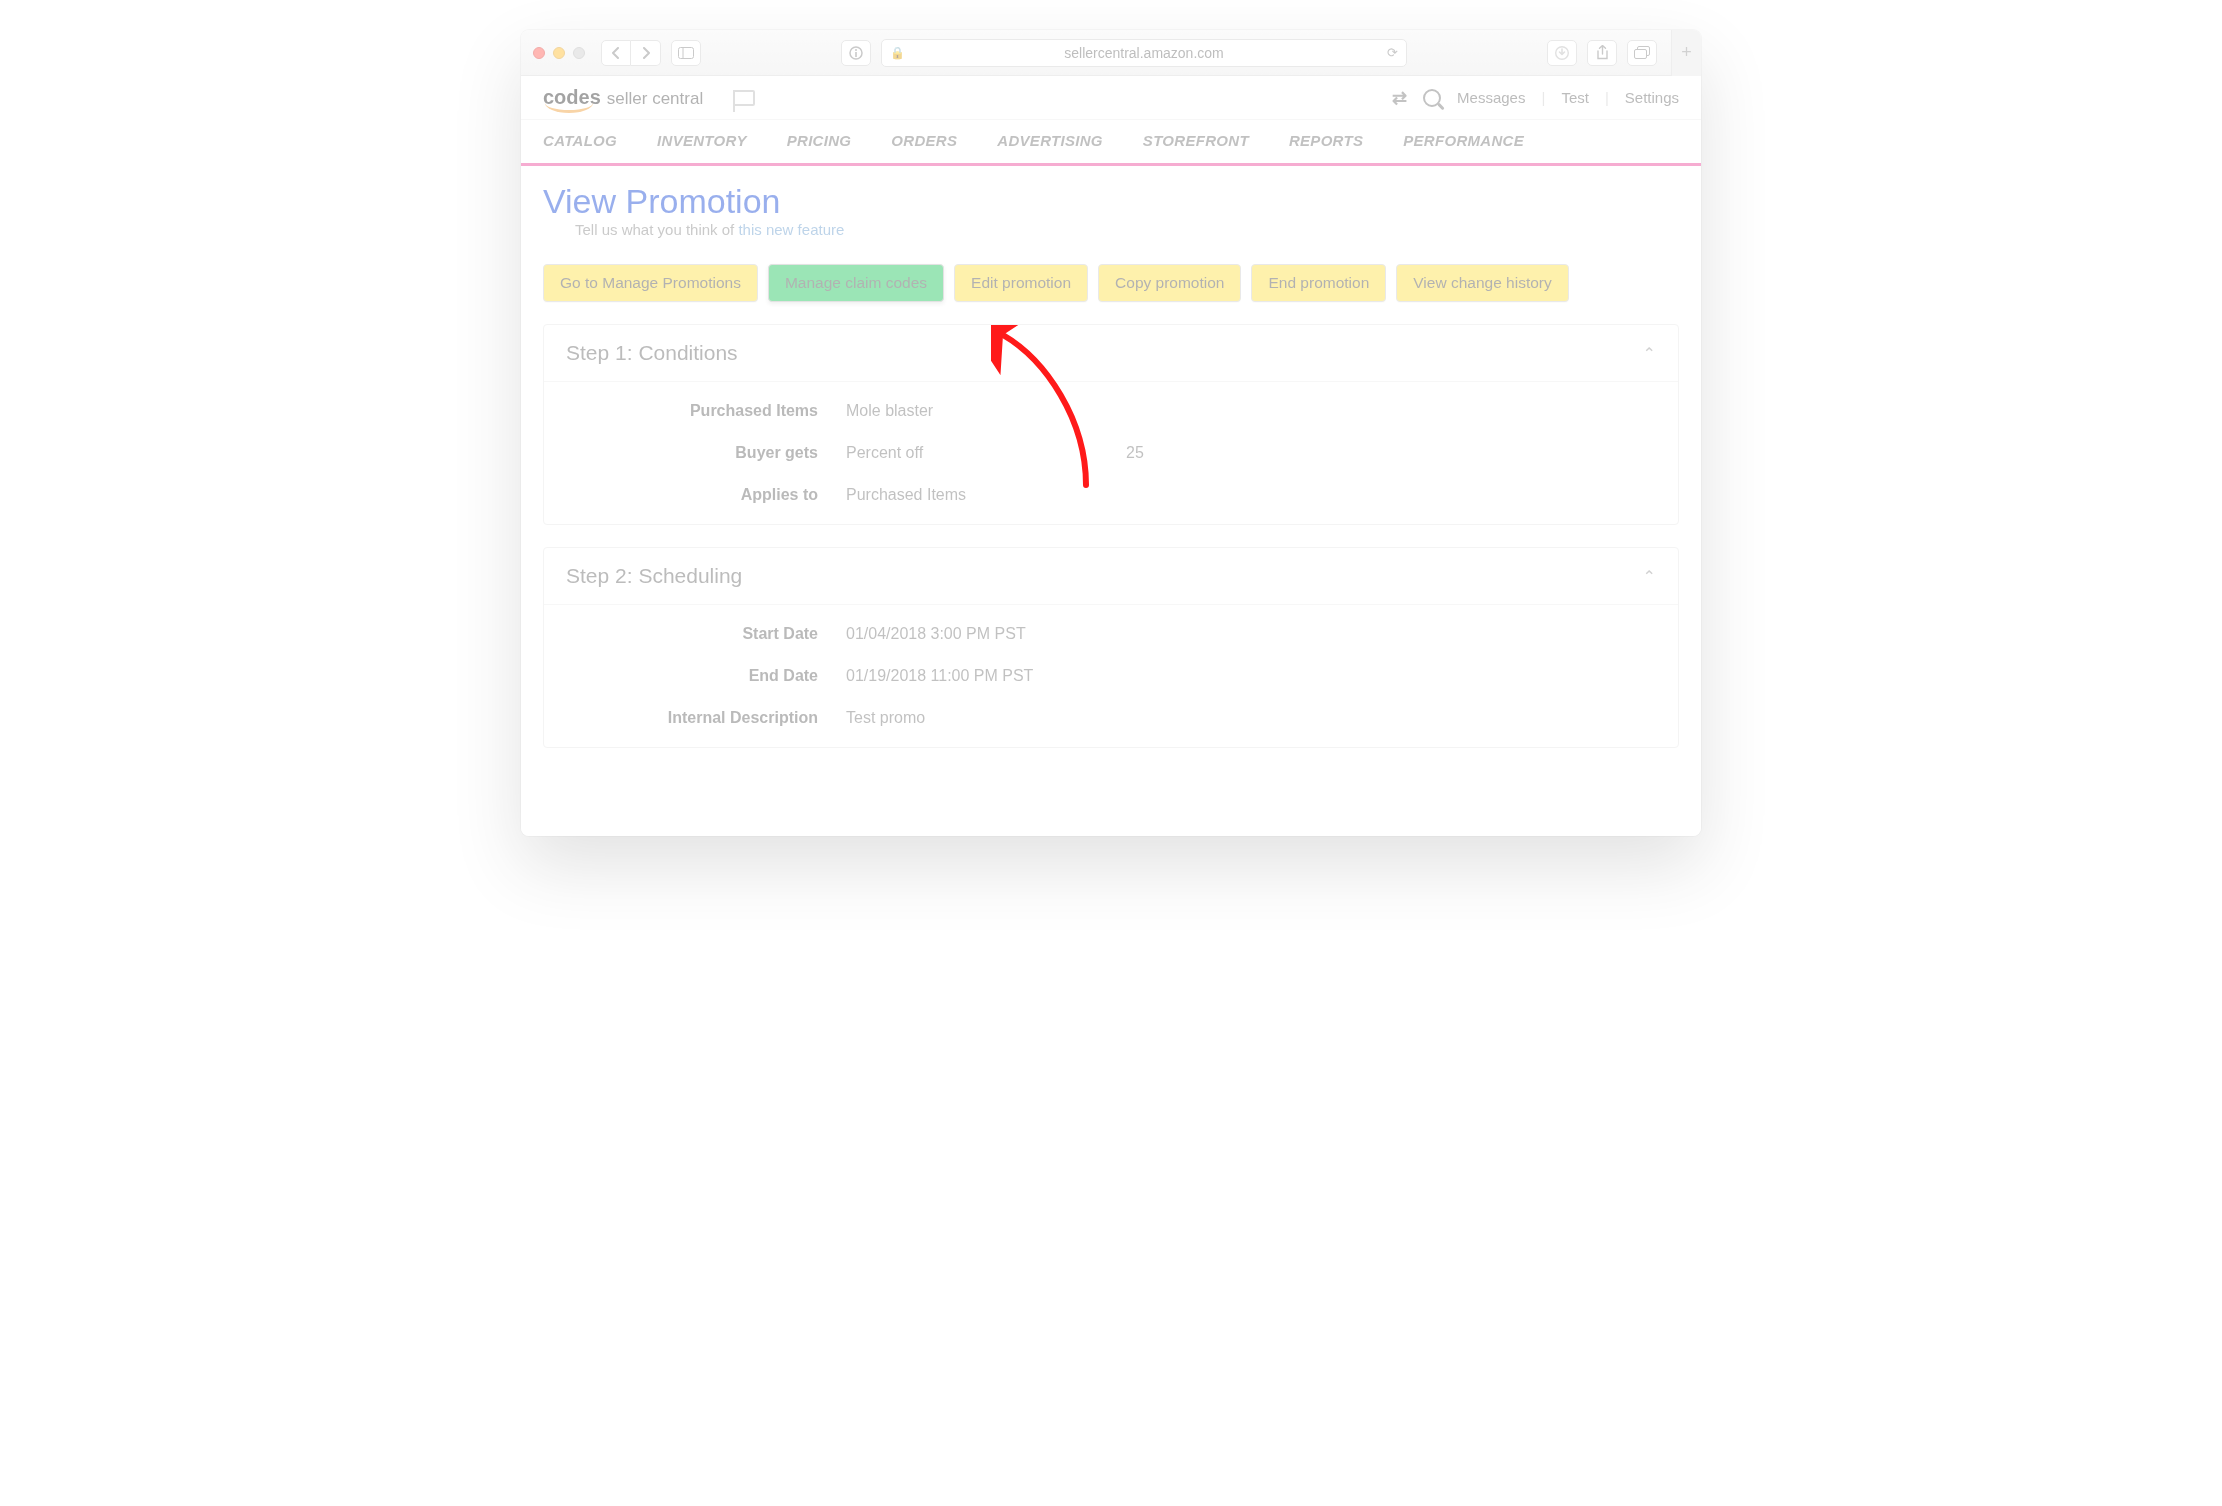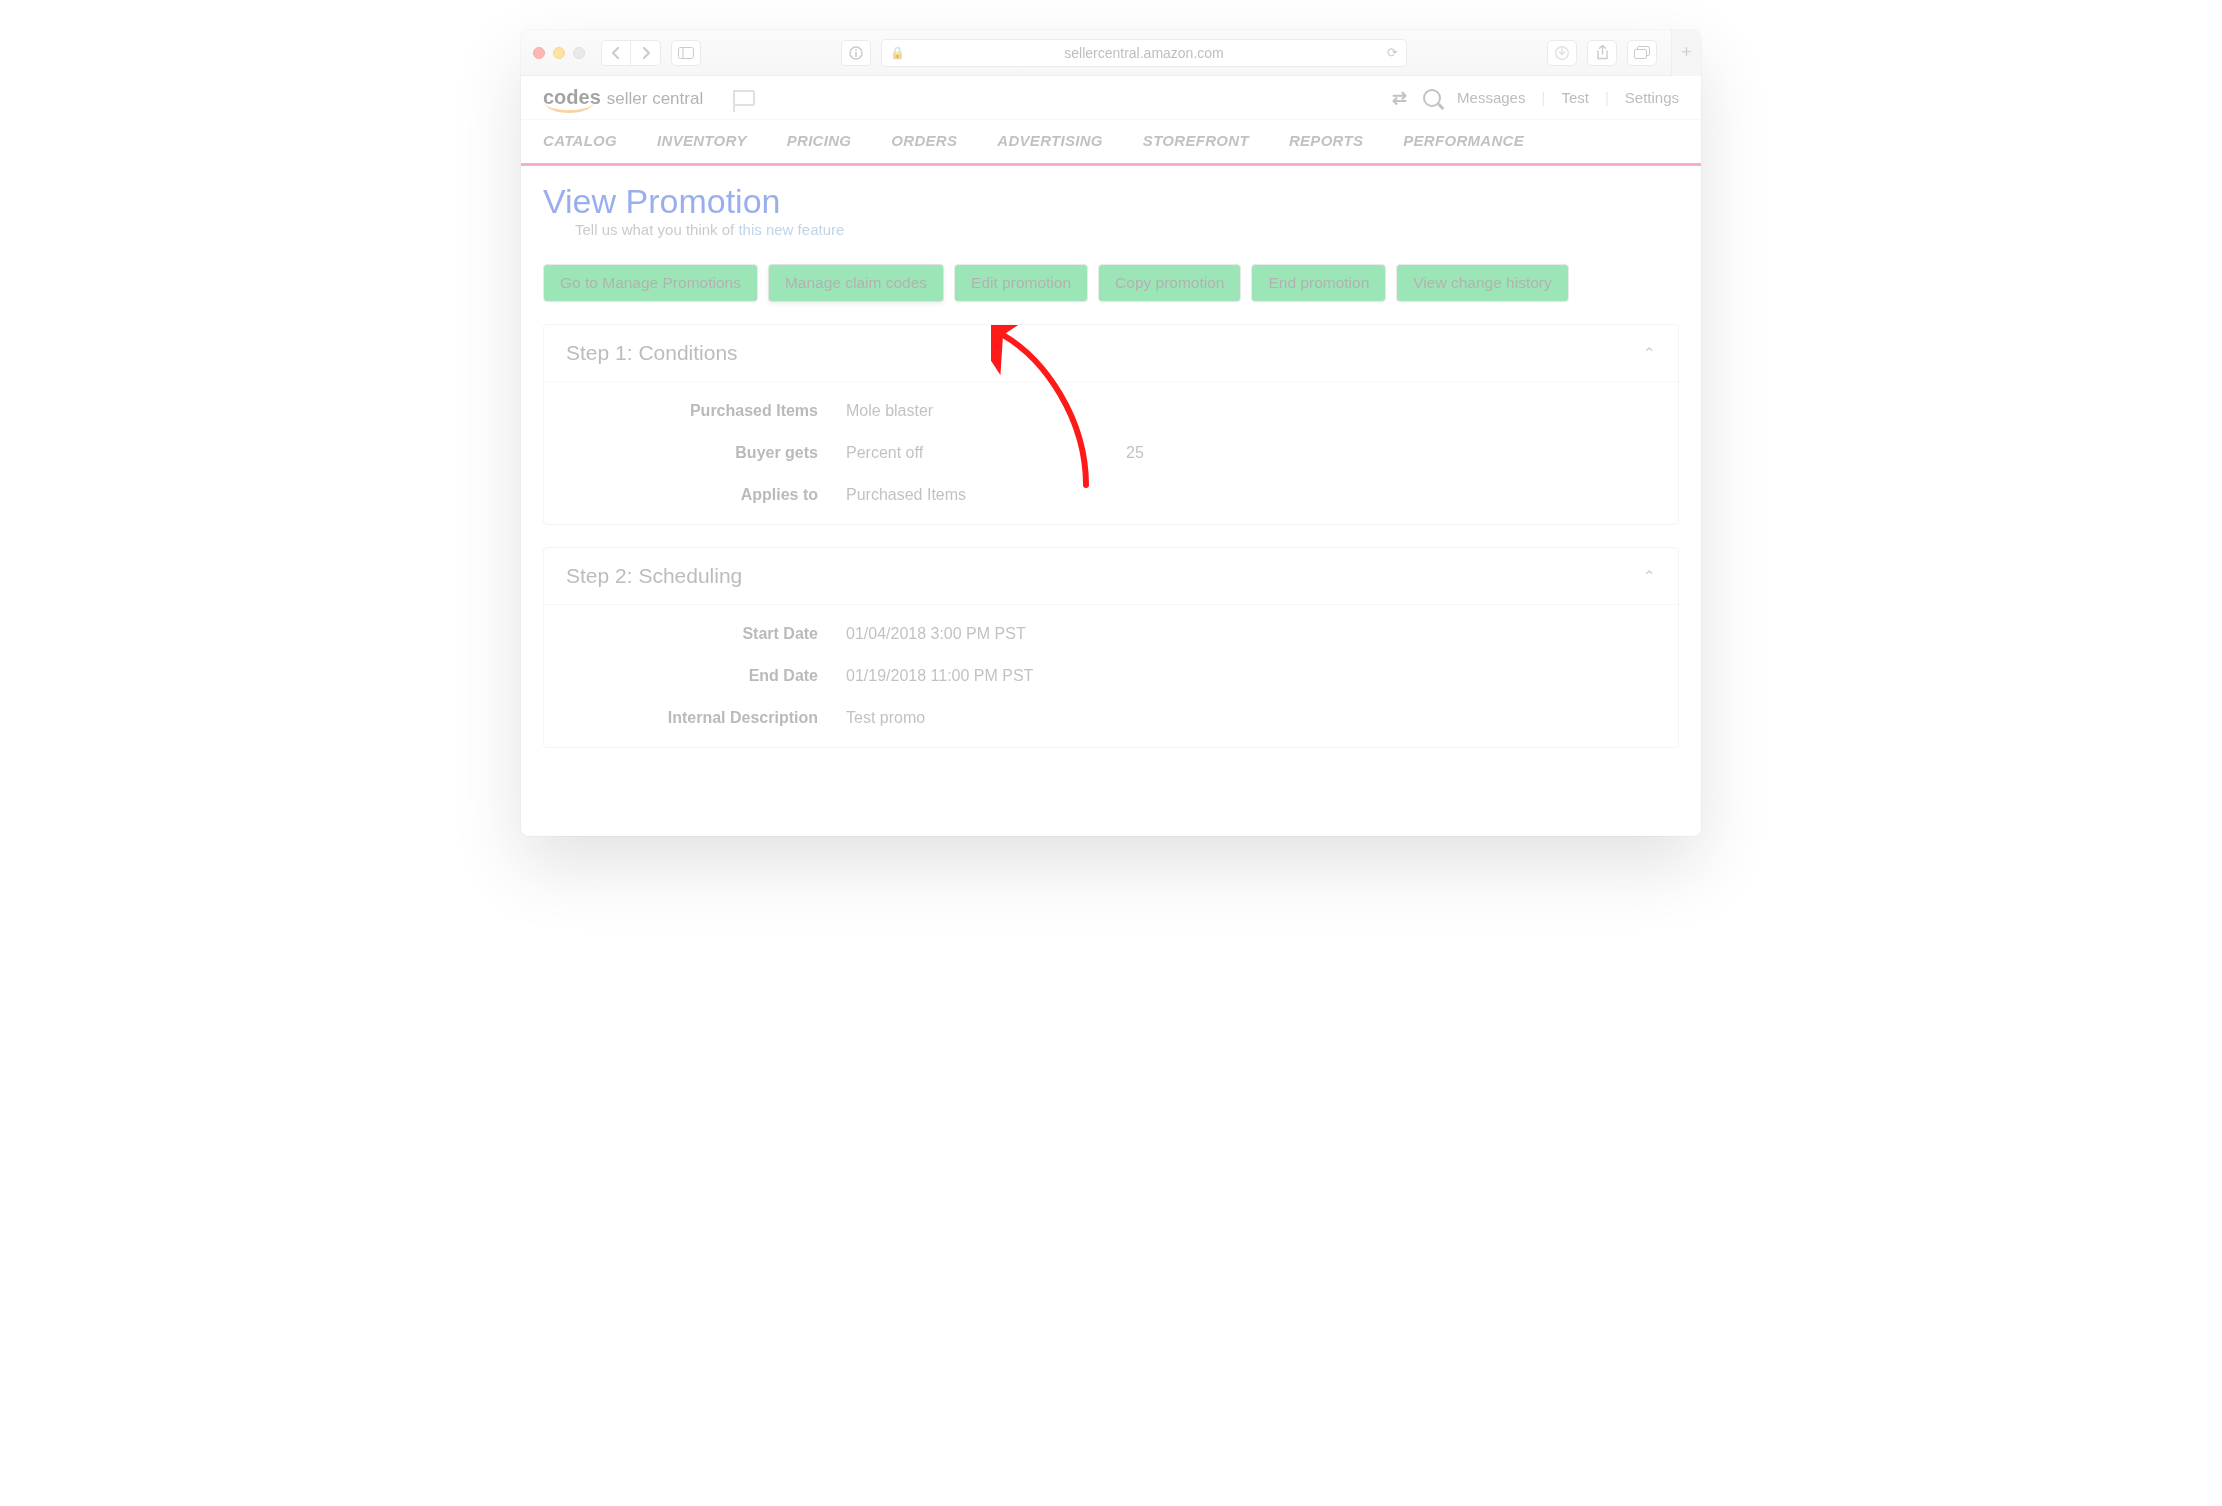--- a/index.html
+++ b/index.html
@@ -84,21 +84,21 @@
   .search-icon{width:18px;height:18px;border:2.5px solid #7a7a7a;border-radius:50%;position:relative;}
   .search-icon::after{content:"";position:absolute;width:8px;height:2.5px;background:#7a7a7a;right:-6px;bottom:-3px;transform:rotate(45deg);border-radius:2px;}
   .main-nav{display:flex;gap:40px;padding:12px 22px 14px;border-bottom:3px solid #ec4899;font-style:italic;}
   .main-nav span{color:#777;font-weight:700;font-size:15px;letter-spacing:.3px;}
   .content{padding:16px 22px 40px;}
   h1.title{font-size:34px;font-weight:400;color:#1d4ed8;}
   .feedback{color:#7aa9d6;font-size:15px;margin-left:32px;}
   .feedback .lead{color:#8a8a8a;}
   .btn-row{display:flex;gap:10px;margin:26px 0 22px;}
   .btn{
-    border:1px solid #cfcfcf;border-radius:4px;background:#22c55e;
+    border:1px solid #cfcfcf;border-radius:4px;background:#fde047;
     color:#555;padding:9px 16px;font-size:15.5px;cursor:pointer;
     box-shadow:0 1px 0 rgba(0,0,0,.03);
   }
   .btn.active{background:#22c55e;border-color:#bfbfbf;box-shadow:0 2px 4px rgba(0,0,0,.14);}
   .panel{border:1px solid #e6e6e6;border-radius:4px;margin-bottom:22px;background:#fff;}
   .panel-head{
     display:flex;align-items:center;justify-content:space-between;
     padding:16px 22px;color:#6a6a6a;font-size:21px;
   }
   .chev{color:#9a9a9a;font-size:16px;}

